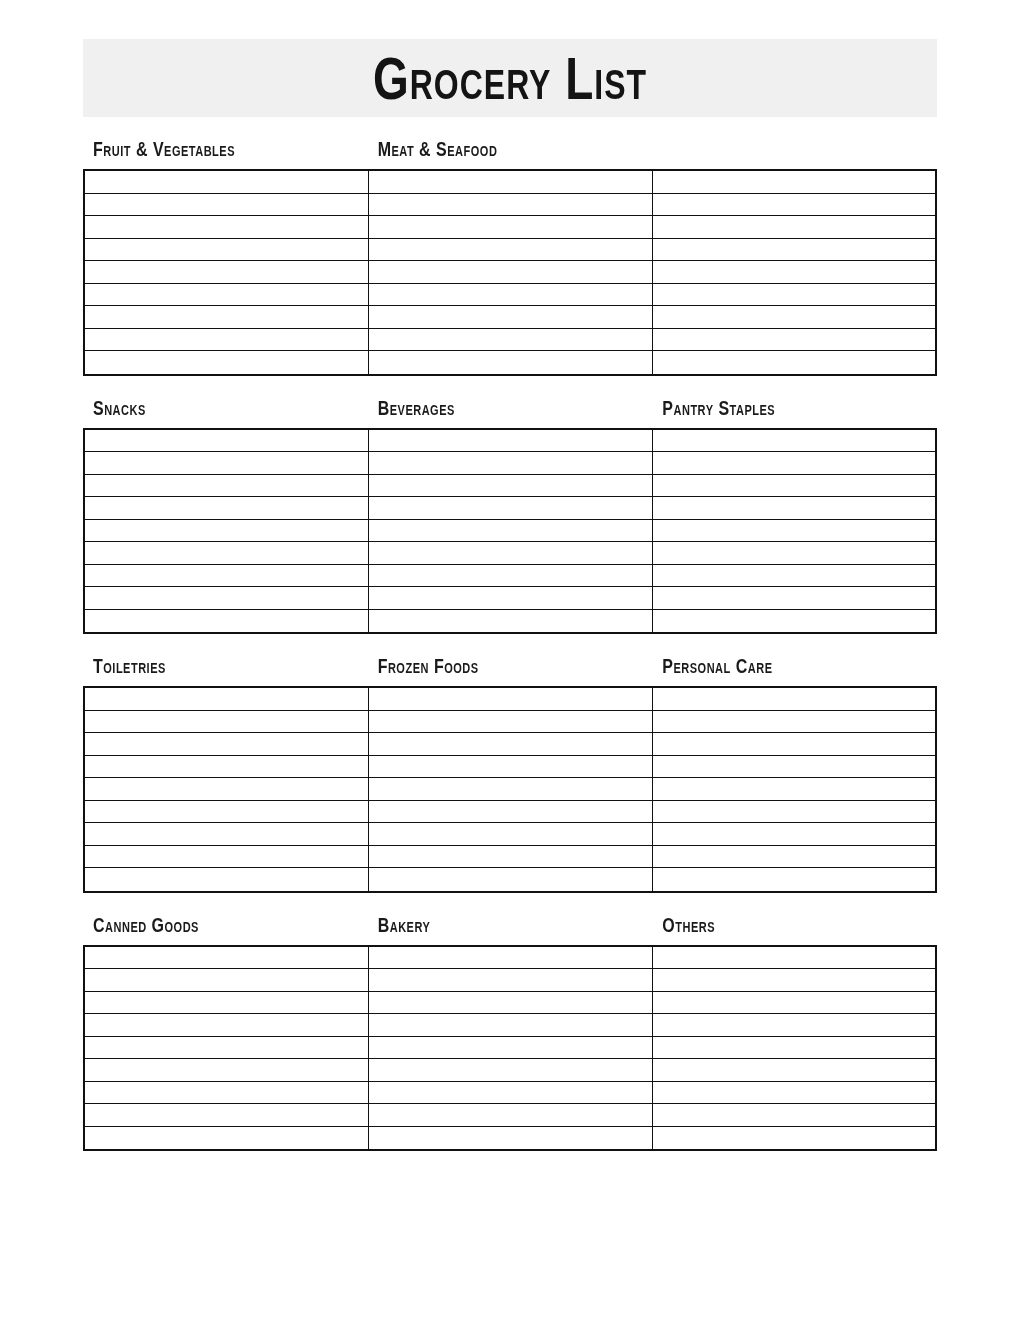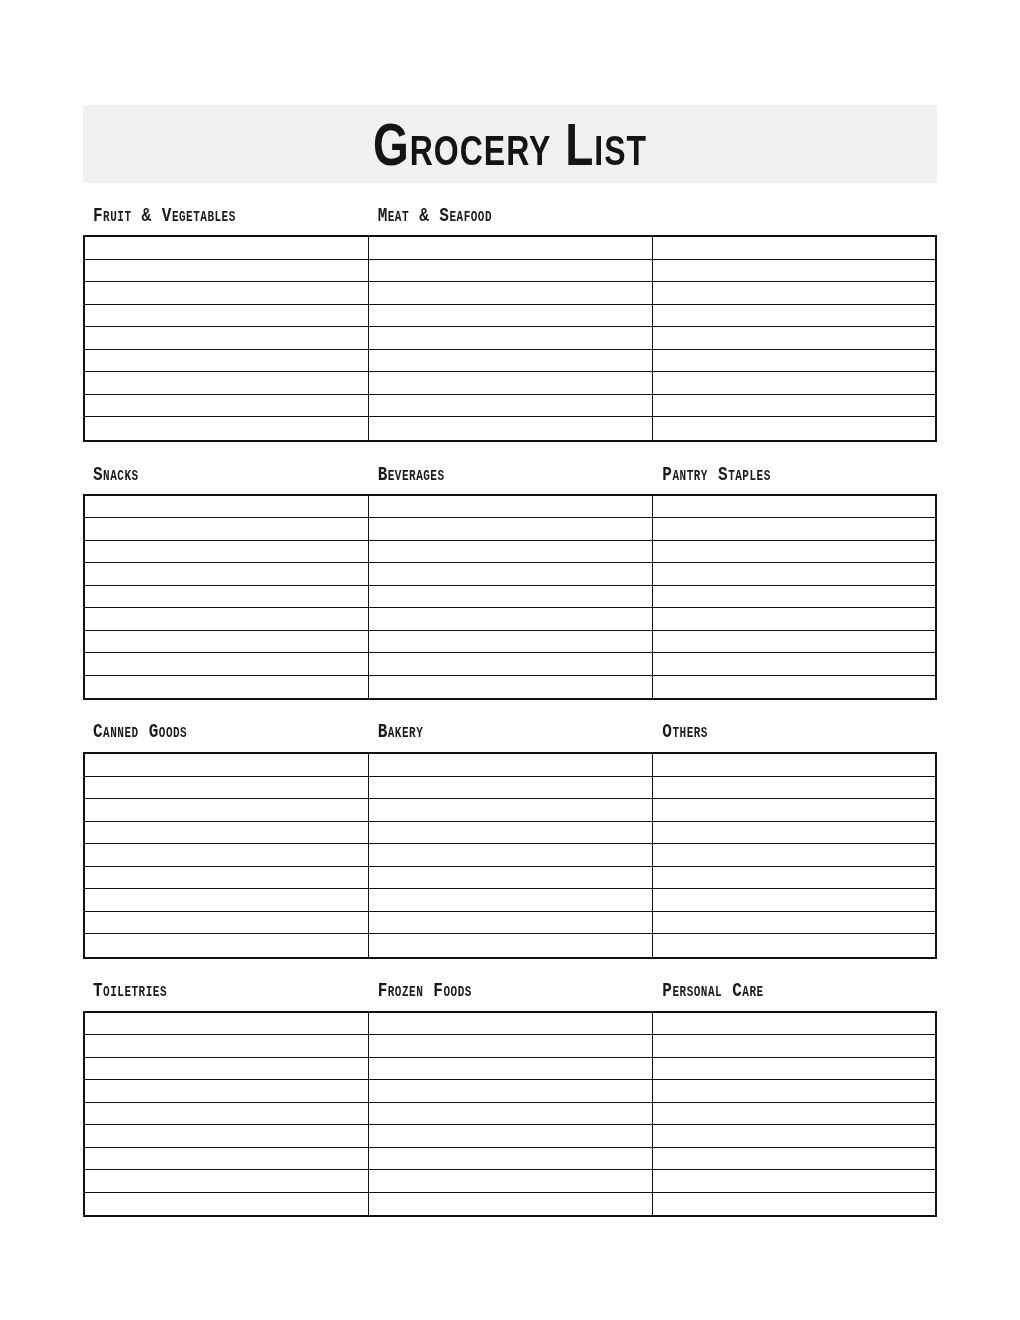--- a/index.html
+++ b/index.html
@@ -14,21 +14,21 @@
     overflow: hidden;
   }
   .page {
     width: 1020px;
     height: 1320px;
     box-sizing: border-box;
     padding: 0 83px;
     background: #ffffff;
   }
   .band {
-    margin-top: 105px;
+    margin-top: 39px;
     height: 78px;
     background: var(--banner-bg, #f0f0f0);
     display: flex;
     align-items: center;
     justify-content: center;
   }
   .title {
     margin: 0;
     font-size: 46px;
     font-weight: 700;
@@ -37,21 +37,20 @@
     color: #141414;
     transform: scaleY(1.3);
     white-space: nowrap;
   }
   .section { margin-top: 26px; }
   .headers {
     display: grid;
     grid-template-columns: 1fr 1fr 1fr;
     height: 20px;
     margin-bottom: 6px;
-    font-family: Liberation Mono, monospace;
   }
   .hcell { padding-left: 10px; overflow: visible; }
   .section-title {
     display: inline-block;
     font-size: 16px;
     font-weight: 700;
     font-variant: small-caps;
     letter-spacing: 0.5px;
     color: #1a1a1a;
     transform: scaleY(1.3);
@@ -198,77 +197,77 @@
           </div>
           <div class="row">
             <div class="cell"></div>
             <div class="cell"></div>
             <div class="cell"></div>
           </div>
         </div>
       </section>
       <section class="section">
         <div class="headers">
+          <div class="hcell"><span class="section-title">Toiletries</span></div>
+          <div class="hcell"><span class="section-title">Frozen Foods</span></div>
+          <div class="hcell"><span class="section-title">Personal Care</span></div>
+        </div>
+        <div class="grid">
+          <div class="row">
+            <div class="cell"></div>
+            <div class="cell"></div>
+            <div class="cell"></div>
+          </div>
+          <div class="row">
+            <div class="cell"></div>
+            <div class="cell"></div>
+            <div class="cell"></div>
+          </div>
+          <div class="row">
+            <div class="cell"></div>
+            <div class="cell"></div>
+            <div class="cell"></div>
+          </div>
+          <div class="row">
+            <div class="cell"></div>
+            <div class="cell"></div>
+            <div class="cell"></div>
+          </div>
+          <div class="row">
+            <div class="cell"></div>
+            <div class="cell"></div>
+            <div class="cell"></div>
+          </div>
+          <div class="row">
+            <div class="cell"></div>
+            <div class="cell"></div>
+            <div class="cell"></div>
+          </div>
+          <div class="row">
+            <div class="cell"></div>
+            <div class="cell"></div>
+            <div class="cell"></div>
+          </div>
+          <div class="row">
+            <div class="cell"></div>
+            <div class="cell"></div>
+            <div class="cell"></div>
+          </div>
+          <div class="row">
+            <div class="cell"></div>
+            <div class="cell"></div>
+            <div class="cell"></div>
+          </div>
+        </div>
+      </section>
+      <section class="section">
+        <div class="headers">
           <div class="hcell"><span class="section-title">Canned Goods</span></div>
           <div class="hcell"><span class="section-title">Bakery</span></div>
           <div class="hcell"><span class="section-title">Others</span></div>
-        </div>
-        <div class="grid">
-          <div class="row">
-            <div class="cell"></div>
-            <div class="cell"></div>
-            <div class="cell"></div>
-          </div>
-          <div class="row">
-            <div class="cell"></div>
-            <div class="cell"></div>
-            <div class="cell"></div>
-          </div>
-          <div class="row">
-            <div class="cell"></div>
-            <div class="cell"></div>
-            <div class="cell"></div>
-          </div>
-          <div class="row">
-            <div class="cell"></div>
-            <div class="cell"></div>
-            <div class="cell"></div>
-          </div>
-          <div class="row">
-            <div class="cell"></div>
-            <div class="cell"></div>
-            <div class="cell"></div>
-          </div>
-          <div class="row">
-            <div class="cell"></div>
-            <div class="cell"></div>
-            <div class="cell"></div>
-          </div>
-          <div class="row">
-            <div class="cell"></div>
-            <div class="cell"></div>
-            <div class="cell"></div>
-          </div>
-          <div class="row">
-            <div class="cell"></div>
-            <div class="cell"></div>
-            <div class="cell"></div>
-          </div>
-          <div class="row">
-            <div class="cell"></div>
-            <div class="cell"></div>
-            <div class="cell"></div>
-          </div>
-        </div>
-      </section>
-      <section class="section">
-        <div class="headers">
-          <div class="hcell"><span class="section-title">Toiletries</span></div>
-          <div class="hcell"><span class="section-title">Frozen Foods</span></div>
-          <div class="hcell"><span class="section-title">Personal Care</span></div>
         </div>
         <div class="grid">
           <div class="row">
             <div class="cell"></div>
             <div class="cell"></div>
             <div class="cell"></div>
           </div>
           <div class="row">
             <div class="cell"></div>
             <div class="cell"></div>

